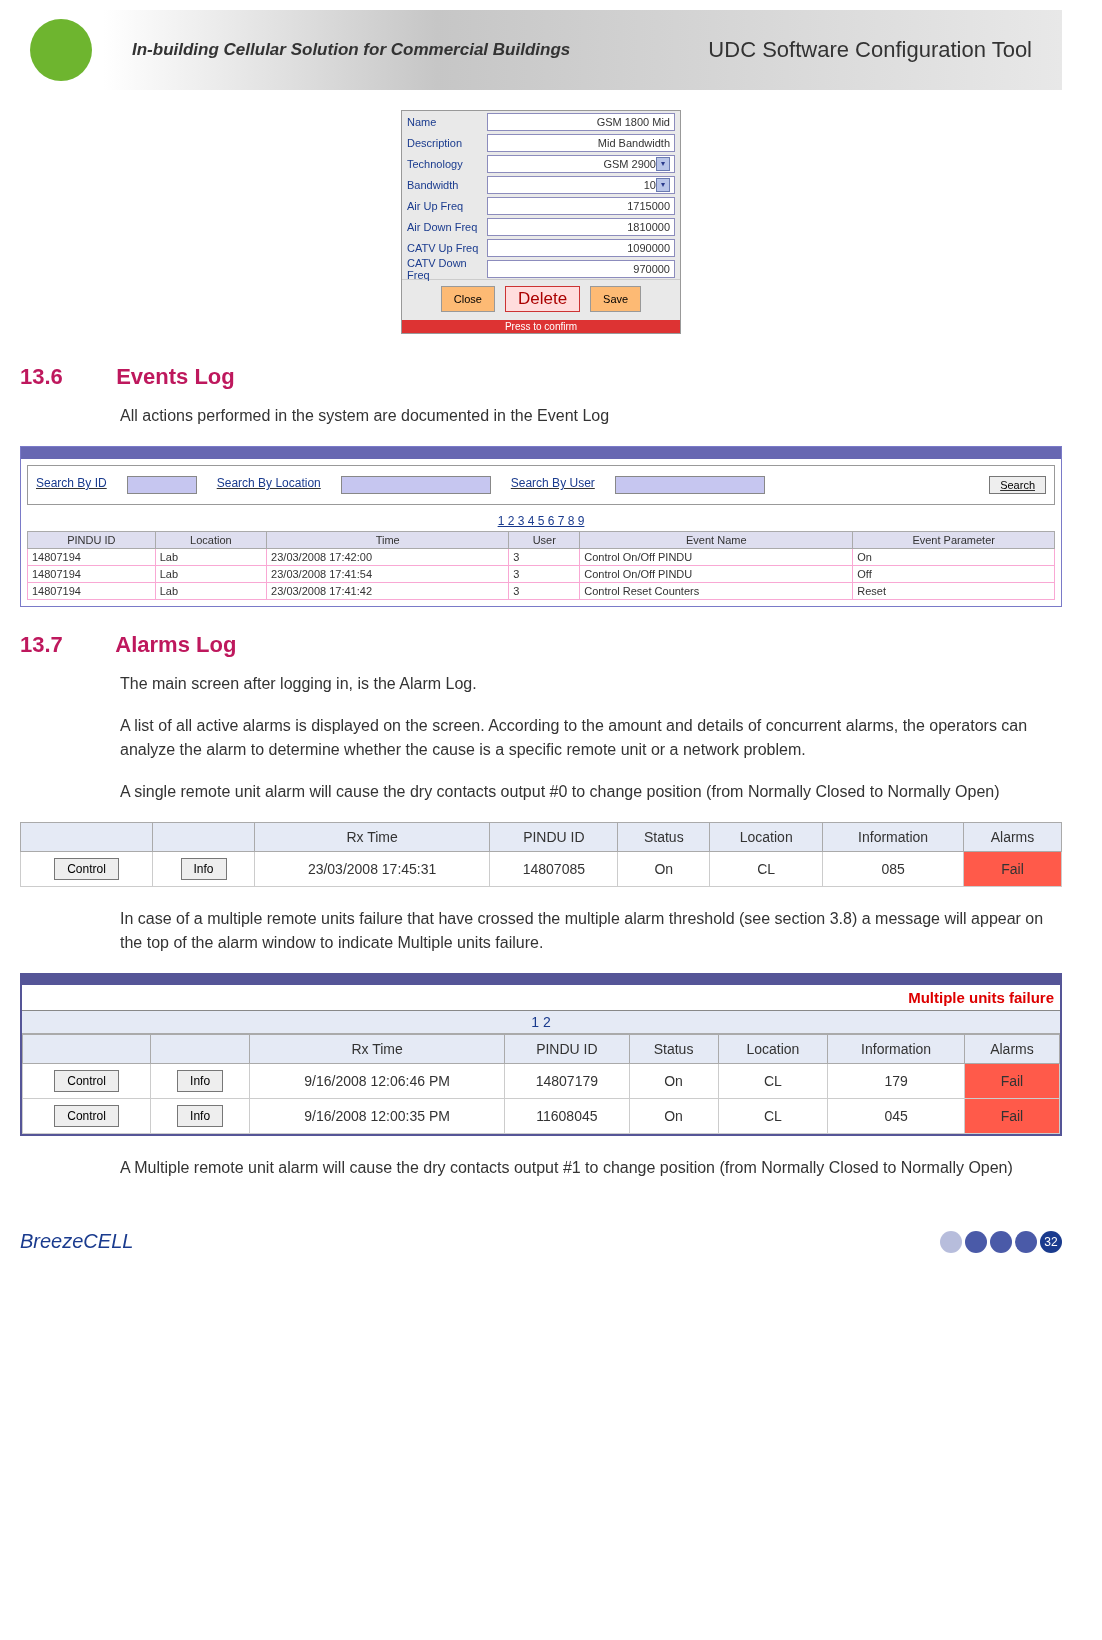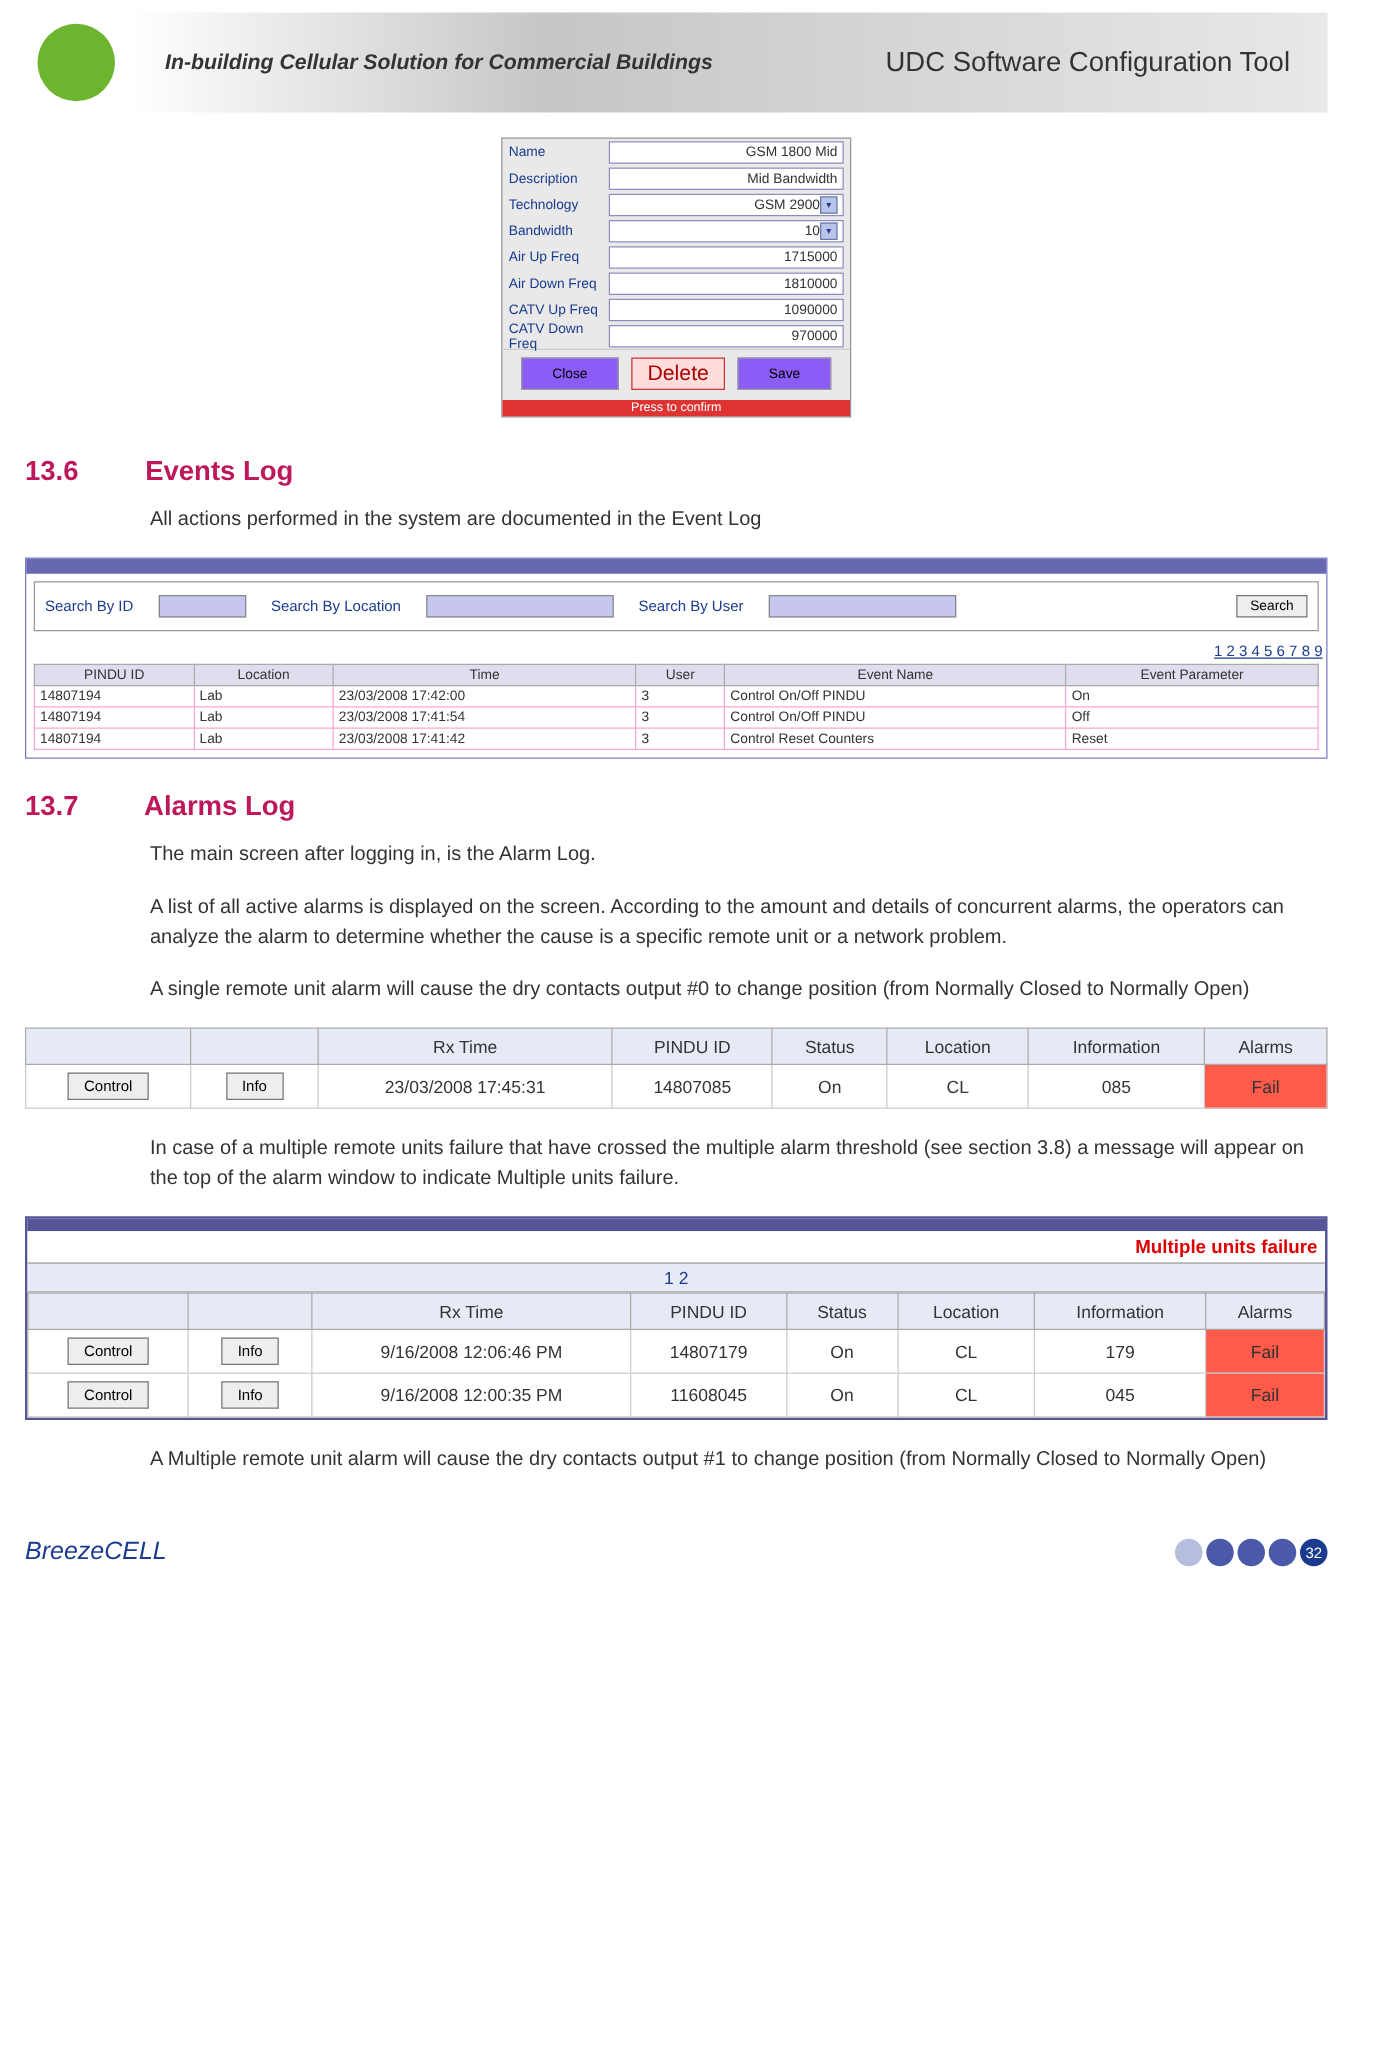--- a/index.html
+++ b/index.html
@@ -55,22 +55,22 @@
       display: flex; align-items: center; justify-content: flex-end;
     }
     .select-arrow {
       width: 14px; height: 14px; background: #b9c5e8;
       display: flex; align-items: center; justify-content: center;
       font-size: 8px; color: #2a3a8a;
       border: 1px solid #6a7ab0;
     }
     .form-btns { display: flex; gap: 10px; justify-content: center; padding: 6px; border-top: 1px solid #ccc;}
     .form-btn {
-      font-size: 11px; padding: 2px 24px; border: 1px solid #999;
-      background: #8b5cf6; cursor: pointer;
+      font-size: 11px; padding: 2px 12px; border: 1px solid #999;
+      background: #fdba74; cursor: pointer;
     }
     .red-btn {
       font-size: 17px; padding: 2px 12px; border: 1px solid #c33;
       background: #fdd; color: #a00; cursor: pointer;
     }
     .red-bar {
       background: #d33; color: #fff; font-size: 10px;
       text-align: center; padding: 1px; margin-top: 2px;
       overflow: hidden;
     }
@@ -92,37 +92,38 @@
     
     .events-frame {
       border: 1px solid #7a7ac8;
       background: #fff;
       font-family: Arial, sans-serif;
       font-size: 11px;
       margin-bottom: 25px;
     }
     .events-top-band { background: #6767b2; height: 12px; }
     .events-search {
-      display: flex; align-items: center; gap: 20px;
+      display: flex; align-items: flex-start; gap: 20px;
       padding: 10px 8px; border-bottom: 1px solid #ccc;
       margin: 6px;
       border: 1px solid #999;
+      text-decoration: underline;
     }
     .events-search label { color: #1a3b8e; font-size: 12px; }
     .search-box {
       background: #c6c6f0; border: 1px solid #888; height: 18px;
     }
     .sb-sm { width: 70px; }
     .sb-md { width: 150px; }
     .search-btn {
       font-size: 11px; padding: 2px 10px; border: 1px solid #777;
       background: #eee; cursor: pointer;
     }
     .pager {
-      text-align: right; color: #1a3b8e;
+      text-align: center; color: #1a3b8e;
       font-size: 12px; padding: 3px;
       text-decoration: underline;
     }
     .event-table { width: calc(100% - 12px); margin: 0 6px 6px; border-collapse: collapse; font-size: 11px;}
     .event-table th { background: #dedeef; border: 1px solid #aaa; font-weight: normal; padding: 2px 4px; }
     .event-table td { border: 1px solid #f9a8d4; padding: 2px 4px; }
 
     
     .alarm-row-table {
       width: 100%; border-collapse: collapse;

